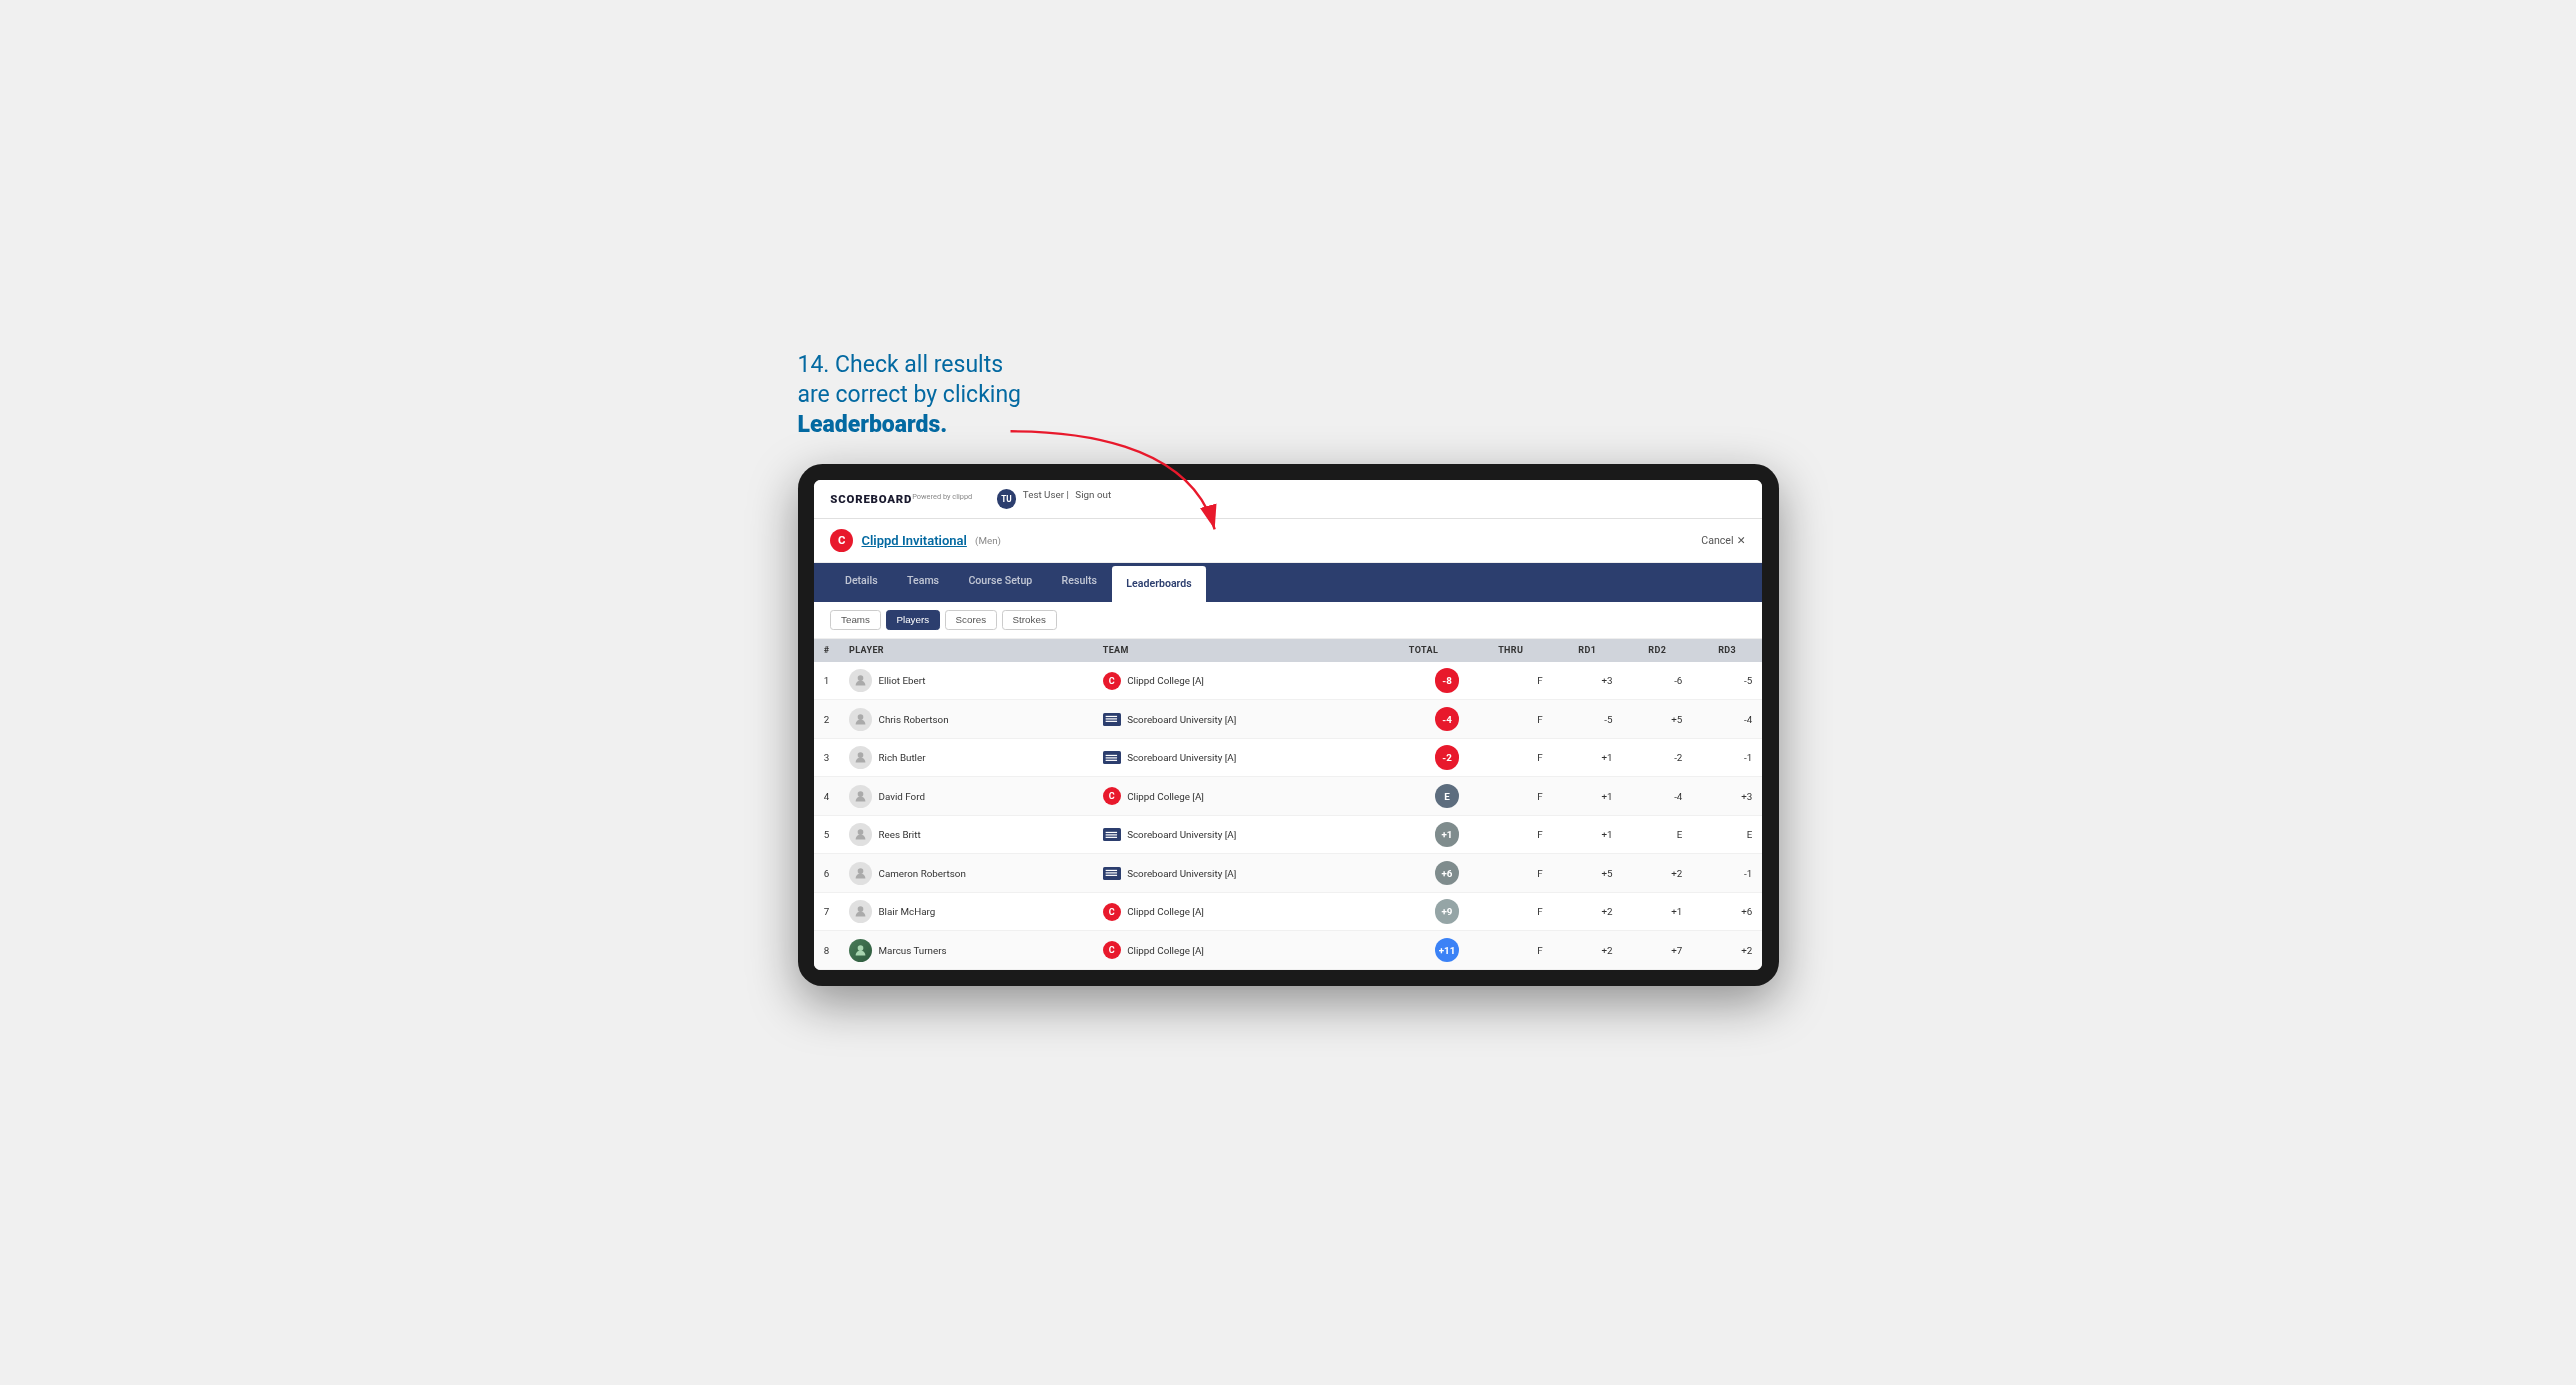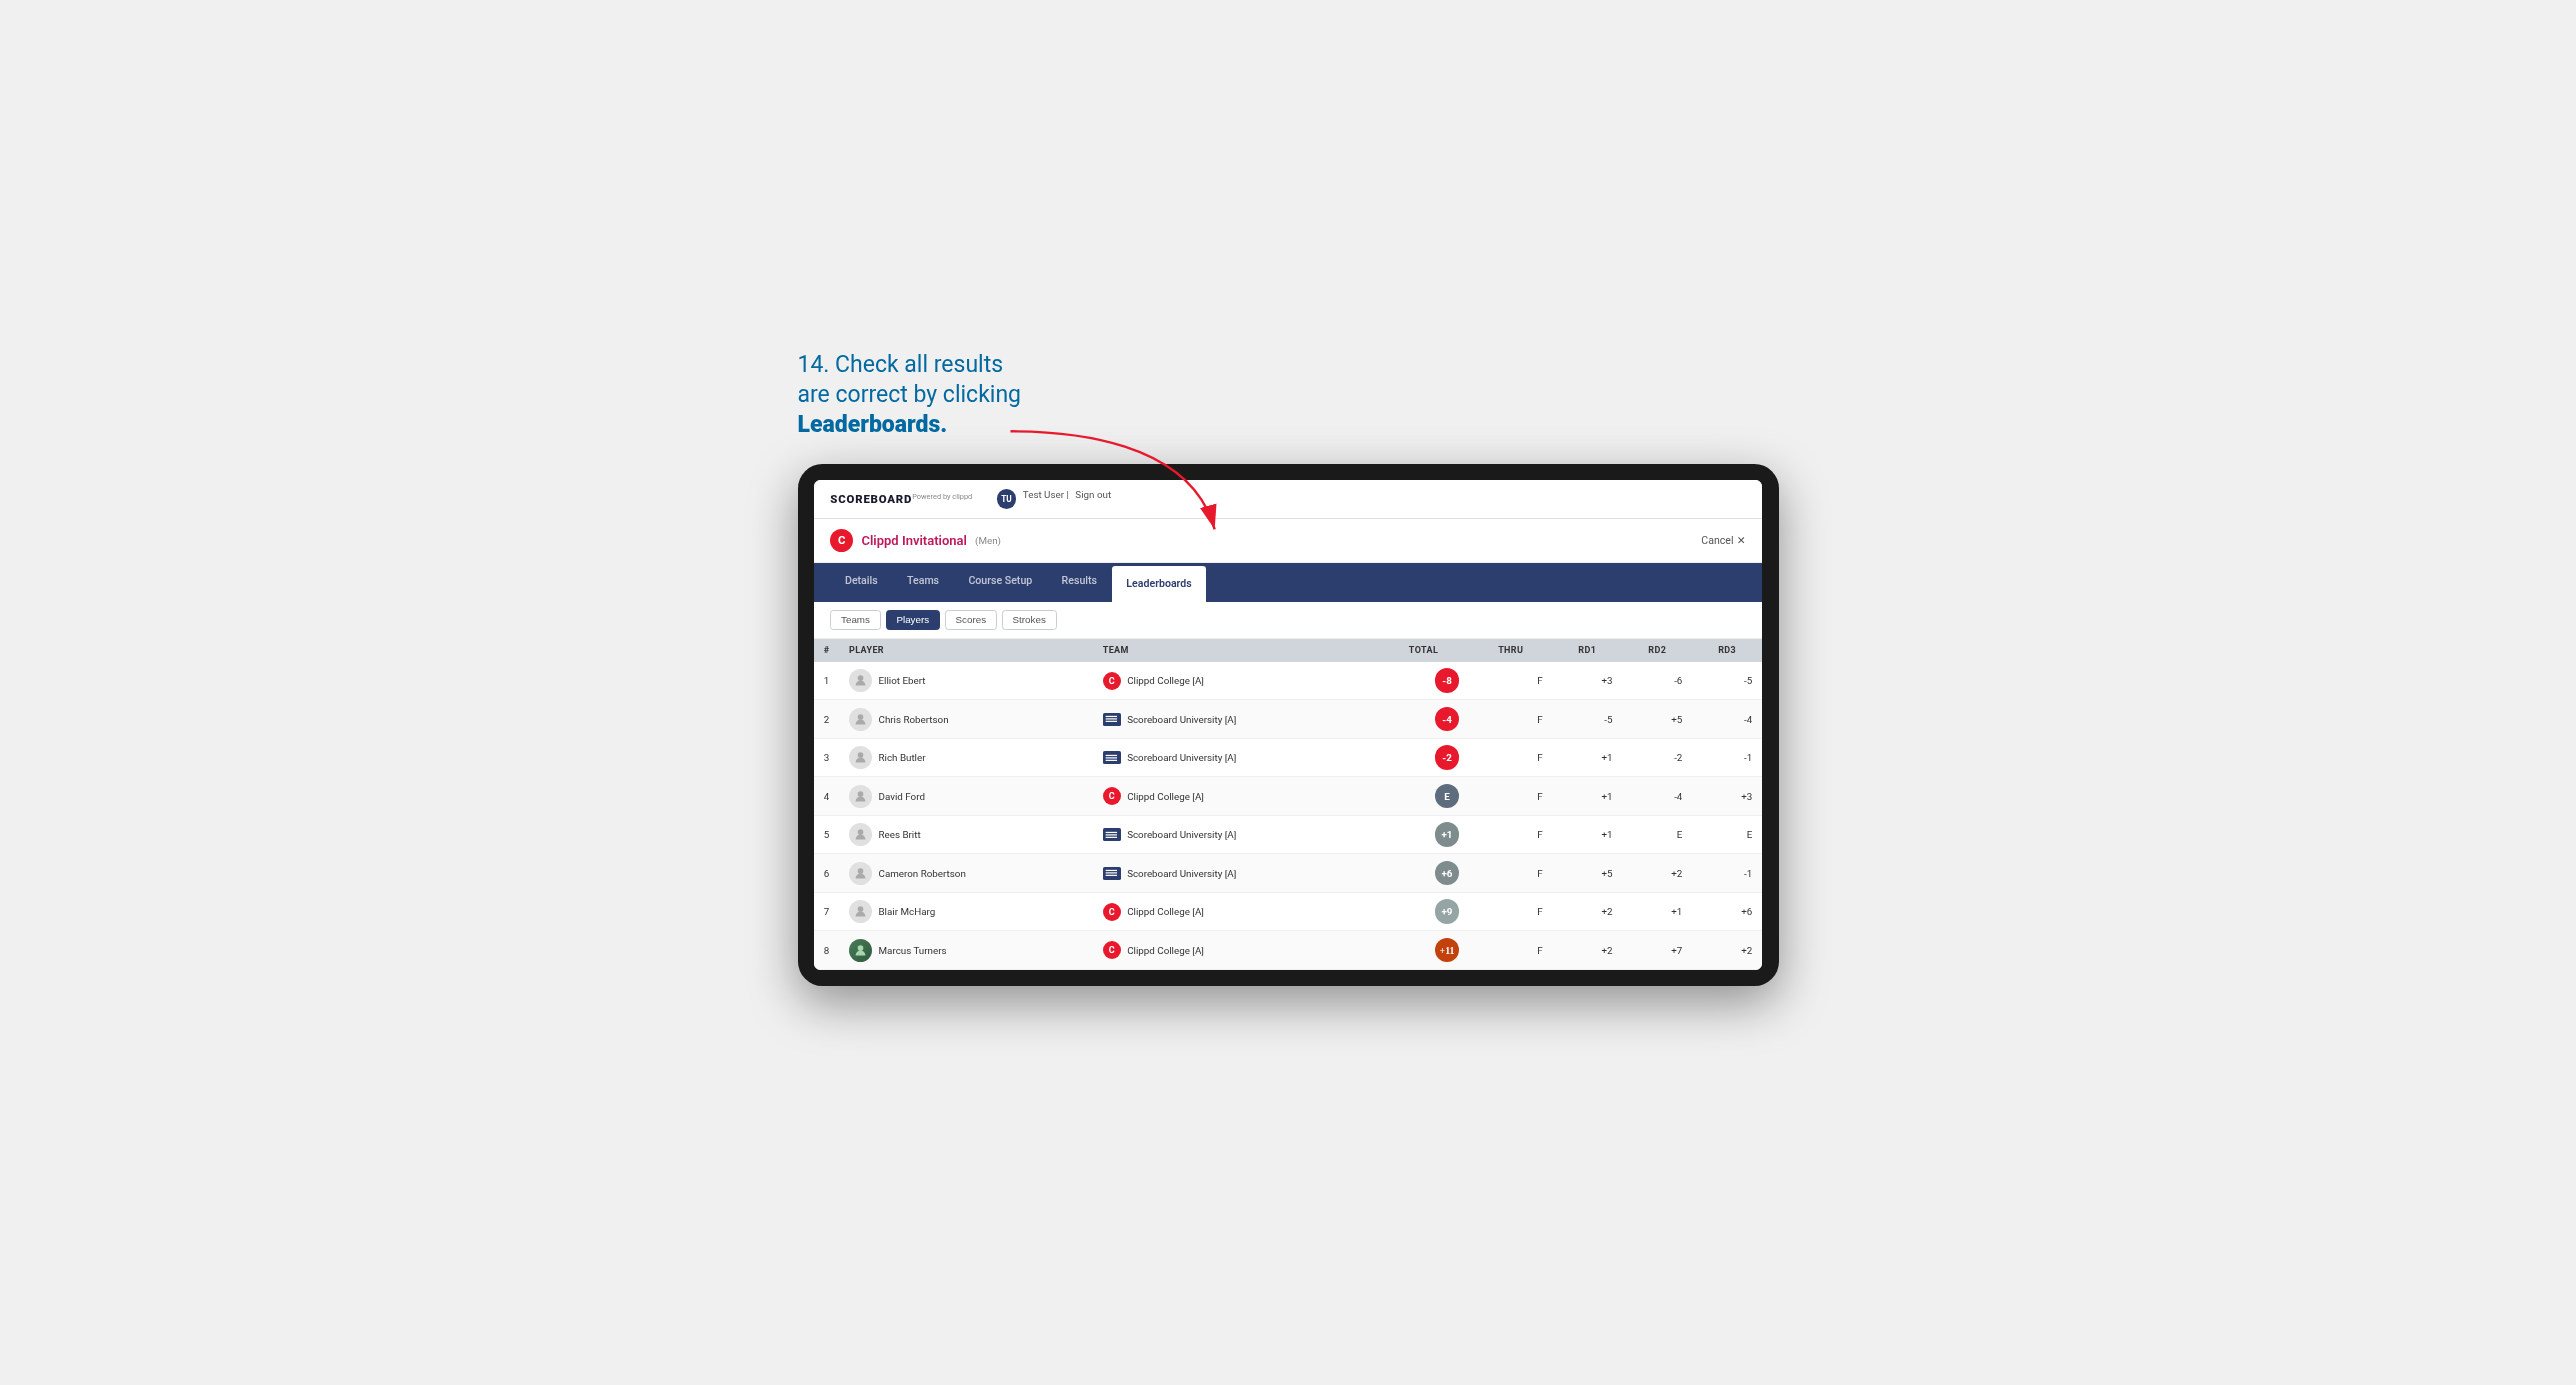--- a/index.html
+++ b/index.html
@@ -149,21 +149,22 @@
       align-items: center;
       justify-content: center;
       color: #fff;
       font-size: 11.4px;
       font-weight: bold;
     }
 
     .tournament-name {
       font-size: 13px;
       font-weight: 600;
-      color: #be185d;
+      color: #0369a1;
+      text-decoration: underline;
     }
 
     .tournament-category {
       font-size: 9.8px;
       color: #888;
     }
 
     .cancel-btn {
       font-size: 10.6px;
       color: #555;
@@ -626,21 +627,21 @@
                   </div>
                   <span>Marcus Turners</span>
                 </div>
               </td>
               <td>
                 <div class="team-cell">
                   <div class="team-logo-small team-logo-clippd">C</div>
                   <span>Clippd College [A]</span>
                 </div>
               </td>
-              <td class="right"><span class="score-badge" style="background: #c2410c; font-family: Liberation Serif, serif;">+11</span></td>
+              <td class="right"><span class="score-badge" style="background: #3b82f6;">+11</span></td>
               <td class="right">F</td>
               <td class="right">+2</td>
               <td class="right">+7</td>
               <td class="right">+2</td>
             </tr>
           </tbody>
       </table>
 
     </div>
   </div>

